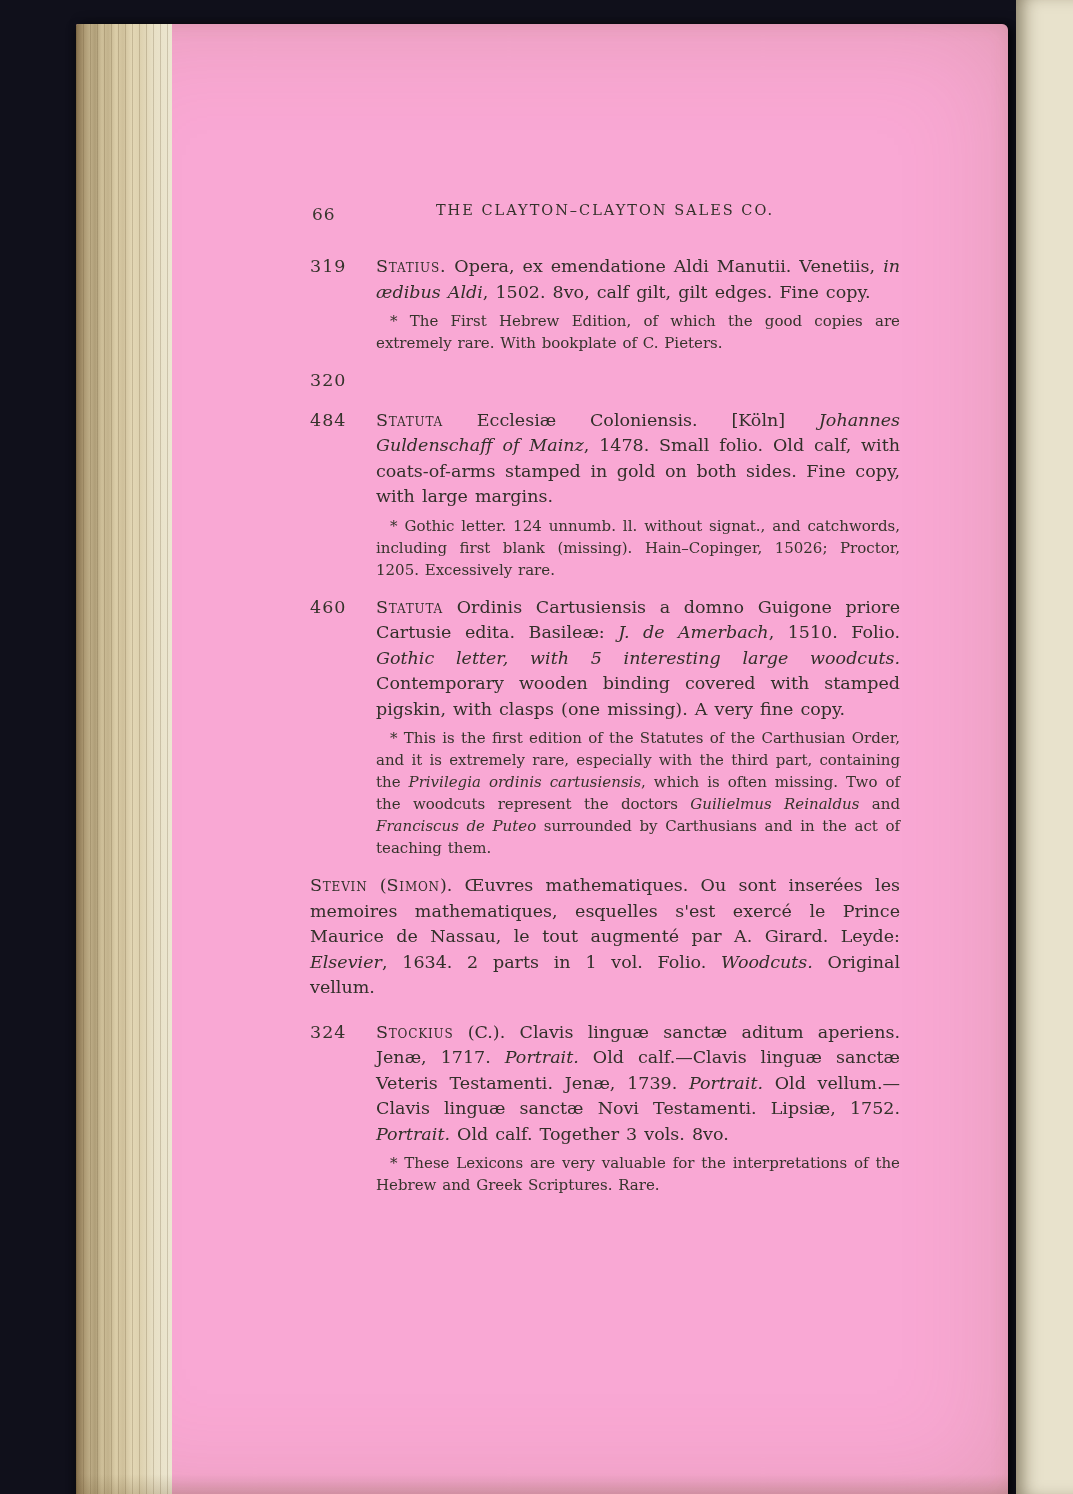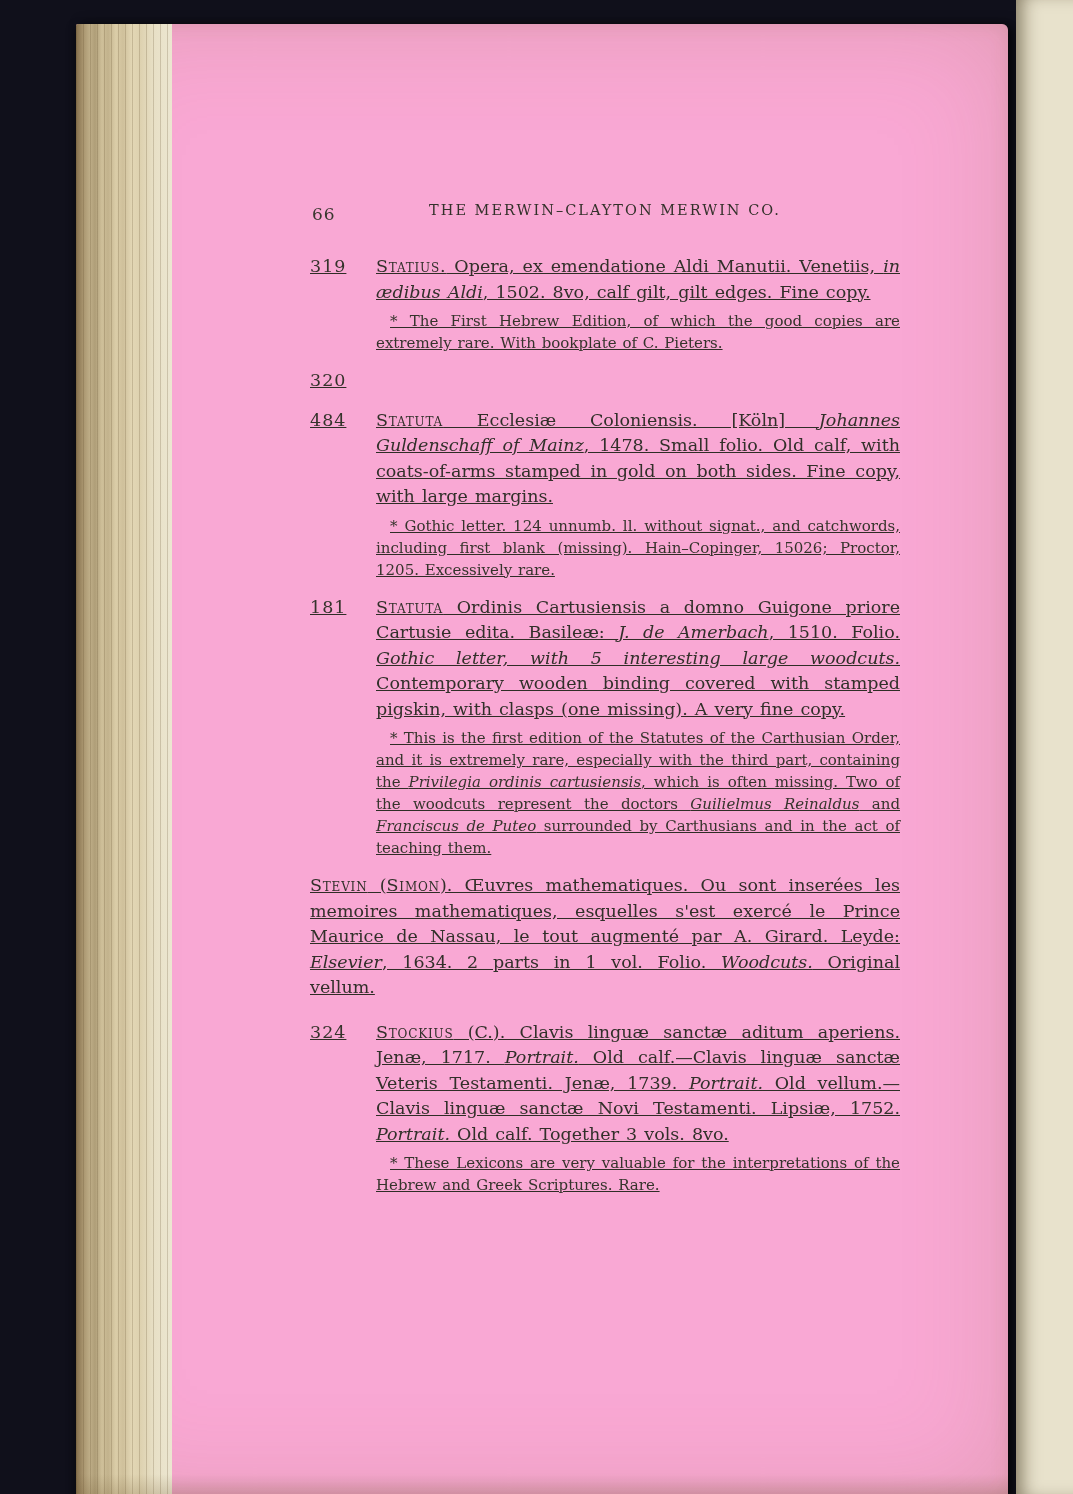--- a/index.html
+++ b/index.html
@@ -53,21 +53,21 @@
   .header-row { position:relative; height:24px; margin-bottom:28px; }
   .pagenum {
     position:absolute; left:2px; top:2px;
     font-size:17px; letter-spacing:1px; color:#39372f;
   }
   .running-title {
     display:block; text-align:center;
     font-size:14.5px; letter-spacing:2px;
     color:#33312a; font-weight:normal;
   }
-  .entry { display:flex; margin-bottom:14px;text-decoration:underline; }
+  .entry { display:flex; margin-bottom:14px; }
   .lot {
     flex:0 0 66px; width:66px;
     font-size:17.5px; line-height:25.5px;
     letter-spacing:1px; color:#35332b;
   }
   .entry-right { flex:1; min-width:0; }
   p.body {
     font-size:17.5px; line-height:25.5px;
     text-align:justify; color:#32302a;
     word-spacing:1.5px;
@@ -85,21 +85,21 @@
 </head>
 <body>
 
 <div class="scene">
   <div class="page">
     <div class="spine-shade"></div>
     <div class="page-bottom-shade"></div>
     <div class="content">
       <div class="header-row">
         <span class="pagenum">66</span>
-        <span class="running-title">THE MERWIN–CLAYTON MERWIN CO.</span>
+        <span class="running-title">THE CLAYTON–CLAYTON SALES CO.</span>
       </div>
       <div class="entries">
   <div class="entry">
     <span class="lot">319</span>
     <div class="entry-right">
       <p class="body"><span class="seg-smallcaps">Statius.</span><span class="seg-plain"> Opera, ex emendatione Aldi Manutii. Venetiis, </span><span class="seg-italic">in ædibus Aldi</span><span class="seg-plain">, 1502. 8vo, calf gilt, gilt edges. Fine copy.</span></p>
       <div class="notes">
                 <p class="note"><span class="seg-plain">* The First Hebrew Edition, of which the good copies are extremely rare. With bookplate of C. Pieters.</span></p>
               </div>
     </div>
@@ -113,21 +113,21 @@
     <span class="lot">484</span>
     <div class="entry-right">
       <p class="body"><span class="seg-smallcaps">Statuta</span><span class="seg-plain"> Ecclesiæ Coloniensis. [Köln] </span><span class="seg-italic">Johannes Guldenschaff of Mainz</span><span class="seg-plain">, 1478. Small folio. Old calf, with coats-of-arms stamped in gold on both sides. Fine copy, with large margins.</span></p>
       <div class="notes">
                 <p class="note"><span class="seg-plain">* Gothic letter. 124 unnumb. ll. without signat., and catchwords, including first blank (missing). Hain–Copinger, 15026; Proctor, 1205. Excessively rare.</span></p>
               </div>
     </div>
   </div>
 
   <div class="entry">
-    <span class="lot">181</span>
+    <span class="lot">460</span>
     <div class="entry-right">
       <p class="body"><span class="seg-smallcaps">Statuta</span><span class="seg-plain"> Ordinis Cartusiensis a domno Guigone priore Cartusie edita. Basileæ: </span><span class="seg-italic">J. de Amerbach</span><span class="seg-plain">, 1510. Folio. </span><span class="seg-italic">Gothic letter, with 5 interesting large woodcuts.</span><span class="seg-plain"> Contemporary wooden binding covered with stamped pigskin, with clasps (one missing). A very fine copy.</span></p>
       <div class="notes">
                 <p class="note"><span class="seg-plain">* This is the first edition of the Statutes of the Carthusian Order, and it is extremely rare, especially with the third part, containing the </span><span class="seg-italic">Privilegia ordinis cartusiensis</span><span class="seg-plain">, which is often missing. Two of the woodcuts represent the doctors </span><span class="seg-italic">Guilielmus Reinaldus</span><span class="seg-plain"> and </span><span class="seg-italic">Franciscus de Puteo</span><span class="seg-plain"> surrounded by Carthusians and in the act of teaching them.</span></p>
               </div>
     </div>
   </div>
 
   <div class="entry">
     <div class="entry-right">

